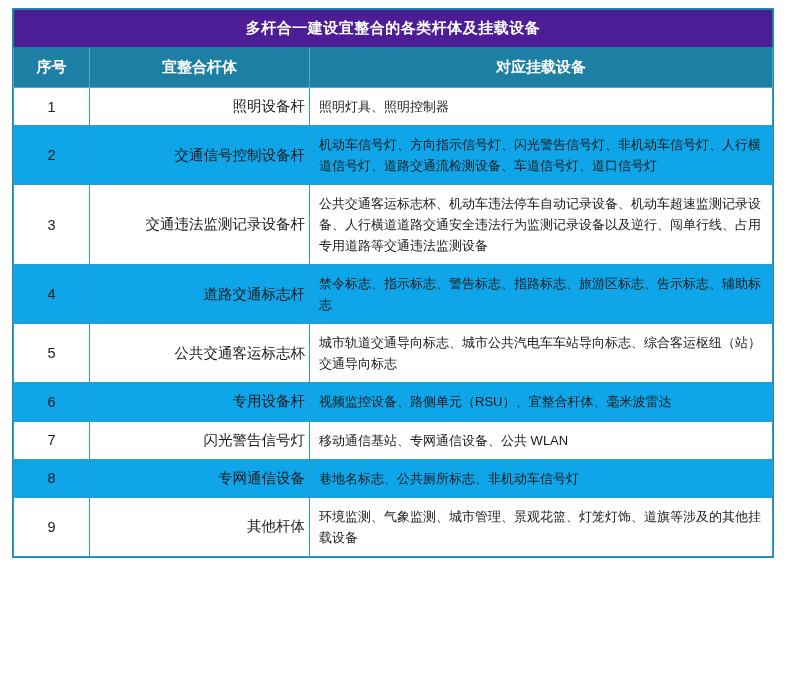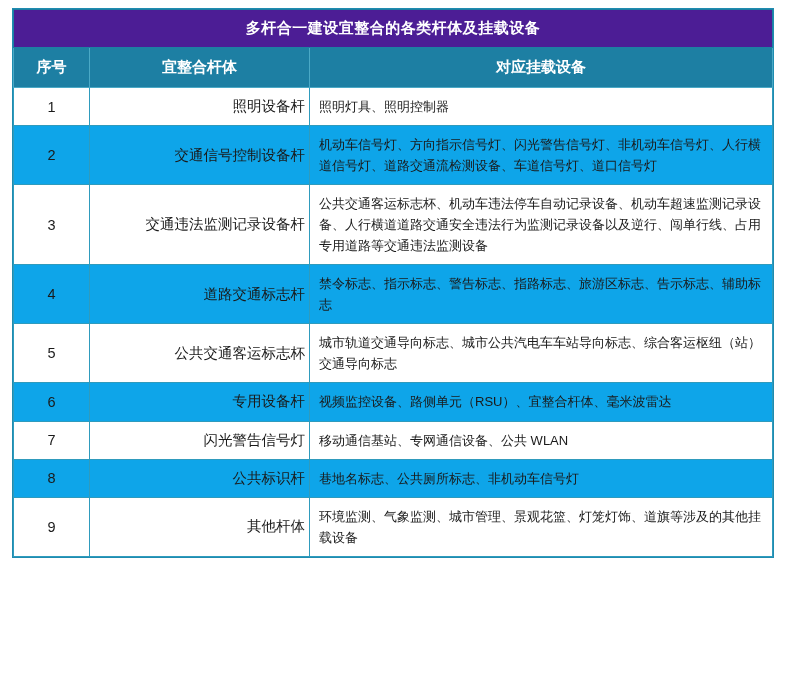--- a/index.html
+++ b/index.html
@@ -125,21 +125,21 @@
         <td class="cell-pole">专用设备杆</td>
         <td class="cell-dev">视频监控设备、路侧单元（RSU）、宜整合杆体、毫米波雷达</td>
       </tr>
       <tr class="row-odd">
         <td class="cell-no">7</td>
         <td class="cell-pole">闪光警告信号灯</td>
         <td class="cell-dev">移动通信基站、专网通信设备、公共 WLAN</td>
       </tr>
       <tr class="row-even">
         <td class="cell-no">8</td>
-        <td class="cell-pole">公共标识杆</td>
+        <td class="cell-pole">专网通信设备</td>
         <td class="cell-dev">巷地名标志、公共厕所标志、非机动车信号灯</td>
       </tr>
       <tr class="row-odd">
         <td class="cell-no">9</td>
         <td class="cell-pole">其他杆体</td>
         <td class="cell-dev">环境监测、气象监测、城市管理、景观花篮、灯笼灯饰、道旗等涉及的其他挂载设备</td>
       </tr>
     </tbody>
   </table>
 </div>

